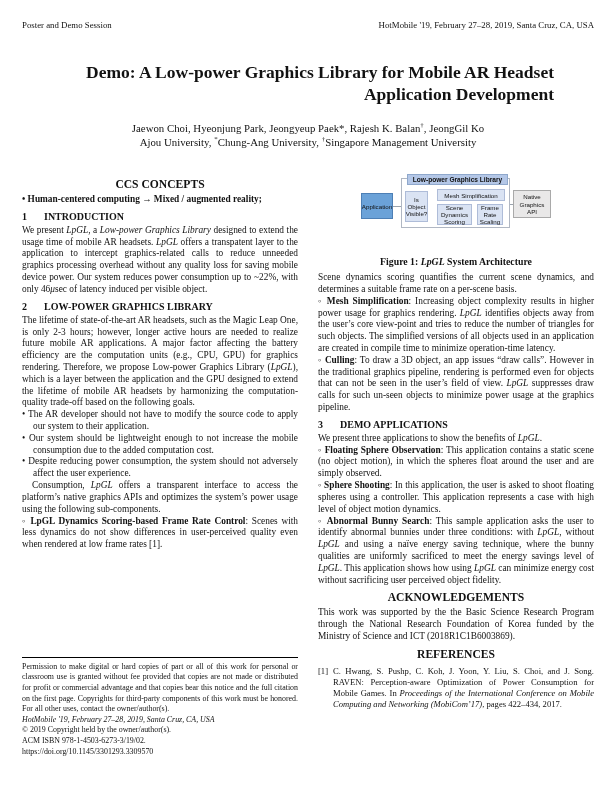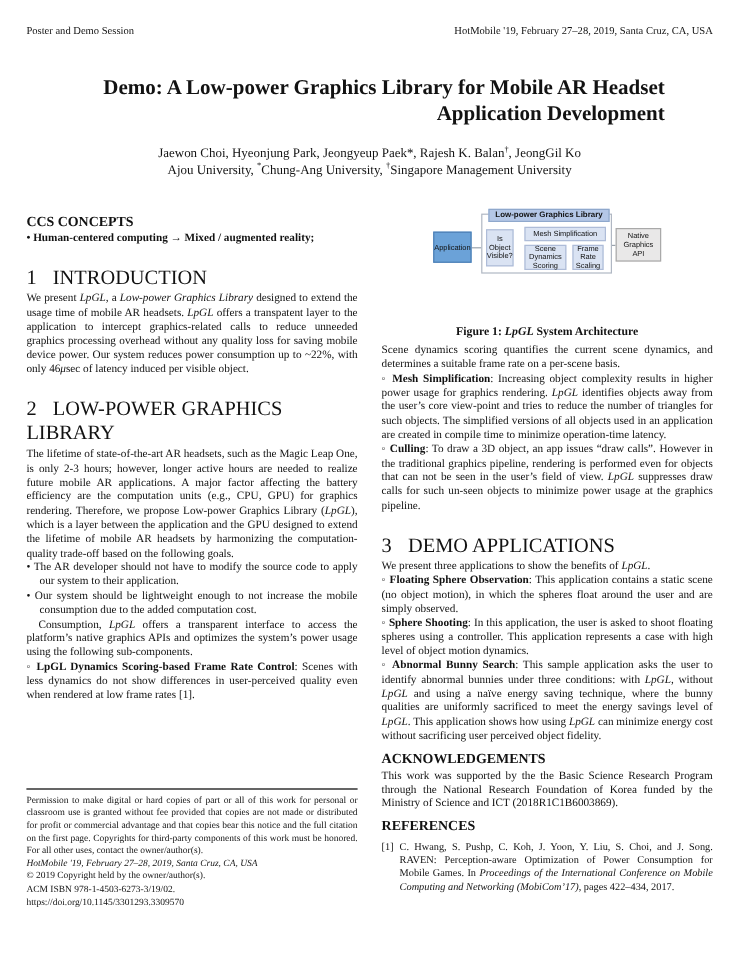--- a/index.html
+++ b/index.html
@@ -14,37 +14,37 @@
   .affils { text-align:center; font-size:10.8px; line-height:1.3; }
 
   .columns { display:flex; gap:20px; margin-top:24px; height:584px; }
   .col { width:276px; display:flex; flex-direction:column; }
 
   .par { font-size:9.35px; line-height:1.265; text-align:justify; }
   .indent { text-indent:10px; }
   .bullet { font-size:9.35px; line-height:1.265; text-align:justify; padding-left:11px; text-indent:-11px; }
   .subitem { font-size:9.35px; line-height:1.265; text-align:justify; }
 
-  .sec { font-size:17px; font-weight:normal; margin:16px 0 2px 0; line-height:1.2; }
+  .sec { font-size:10px; font-weight:bold; margin:5px 0 2px 0; line-height:1.2; }
   .secnum { display:inline-block; min-width:14px; margin-right:8px; }
-  .sec-nonum { font-size:11.6px; font-weight:bold; margin:5px 0 2px 0; line-height:1.2; }
+  .sec-nonum { font-size:11.6px; font-weight:bold; margin:5px 0 2px 0; line-height:1.2;text-align:center; }
 
   .footnote { margin-top:auto; border-top:1px solid #000; padding-top:4px; font-size:7.9px; line-height:1.34; }
   .footnote .perm { text-align:justify; }
   .footnote .venue { font-style:italic; }
 
   .figure-wrap { position:relative; width:100%; height:74px; margin-top:2px; }
   .fig-box { position:absolute; display:flex; align-items:center; justify-content:center; text-align:center; font-family:"Liberation Sans", sans-serif; font-size:6.2px; line-height:1.15; color:#111; }
   .fig-app { background:#6ba2d8; border:1px solid #4d7fb5; }
   .fig-outer { background:#ffffff; border:1px solid #b0b7c3; }
   .fig-header { background:#b4c7e7; border:1px solid #8fa8cc; font-weight:bold; font-size:6.6px; }
   .fig-inner { background:#dae3f3; border:1px solid #aebcd8; }
   .fig-native { background:#e9e8e8; border:1px solid #a9a9a9; }
   .fig-line { position:absolute; background:#9aa3ad; }
-  .caption { text-align:center; font-size:9.8px; margin-top:22px; margin-bottom:5px; }
+  .caption { text-align:center; font-size:9.8px; margin-top:7px; margin-bottom:5px; }
 
   .ref-item { font-size:8.6px; line-height:1.3; text-align:justify; padding-left:15px; position:relative; margin-top:2px; }
   .ref-label { position:absolute; left:0; top:0; }
 
   sup { font-size:0.65em; vertical-align:super; line-height:0; }
 </style>
 </head>
 <body>
 
 <div class="page">
@@ -69,20 +69,21 @@
         <span class="secnum">1</span><span>INTRODUCTION</span>
       </div>
       <div class="par"><span>We present </span><span style="font-style: italic;">LpGL</span><span>, a </span><span style="font-style: italic;">Low-power Graphics Library</span><span> designed to extend the usage time of mobile AR headsets. </span><span style="font-style: italic;">LpGL</span><span> offers a transpatent layer to the application to intercept graphics-related calls to reduce unneeded graphics processing overhead without any quality loss for saving mobile device power. Our system reduces power consumption up to ~22%, with only 46</span><span style="font-style: italic;">μ</span><span>sec of latency induced per visible object.</span></div>
 
       <div class="sec">
         <span class="secnum">2</span><span>LOW-POWER GRAPHICS LIBRARY</span>
       </div>
       <div class="par"><span>The lifetime of state-of-the-art AR headsets, such as the Magic Leap One, is only 2-3 hours; however, longer active hours are needed to realize future mobile AR applications. A major factor affecting the battery efficiency are the computation units (e.g., CPU, GPU) for graphics rendering. Therefore, we propose Low-power Graphics Library (</span><span style="font-style: italic;">LpGL</span><span>), which is a layer between the application and the GPU designed to extend the lifetime of mobile AR headsets by harmonizing the computation-quality trade-off based on the following goals.</span></div>
       <div class="bullet"><span>• The AR developer should not have to modify the source code to apply our system to their application.</span></div>
       <div class="bullet"><span>• Our system should be lightweight enough to not increase the mobile consumption due to the added computation cost.</span></div>
+      <div class="bullet"><span>• Despite reducing power consumption, the system should not adversely affect the user experience.</span></div>
       <div class="par indent"><span>Consumption, </span><span style="font-style: italic;">LpGL</span><span> offers a transparent interface to access the platform’s native graphics APIs and optimizes the system’s power usage using the following sub-components.</span></div>
       <div class="subitem"><span>◦ </span><span style="font-weight: bold;">LpGL Dynamics Scoring-based Frame Rate Control</span><span>: Scenes with less dynamics do not show differences in user-perceived quality even when rendered at low frame rates [1].</span></div>
 
       <div class="footnote">
         <div class="perm">Permission to make digital or hard copies of part or all of this work for personal or classroom use is granted without fee provided that copies are not made or distributed for profit or commercial advantage and that copies bear this notice and the full citation on the first page. Copyrights for third-party components of this work must be honored. For all other uses, contact the owner/author(s).</div>
         <div class="venue">HotMobile '19, February 27–28, 2019, Santa Cruz, CA, USA</div>
         <div>© 2019 Copyright held by the owner/author(s).</div>
         <div>ACM ISBN 978-1-4503-6273-3/19/02.</div>
         <div>https://doi.org/10.1145/3301293.3309570</div>
       </div>

